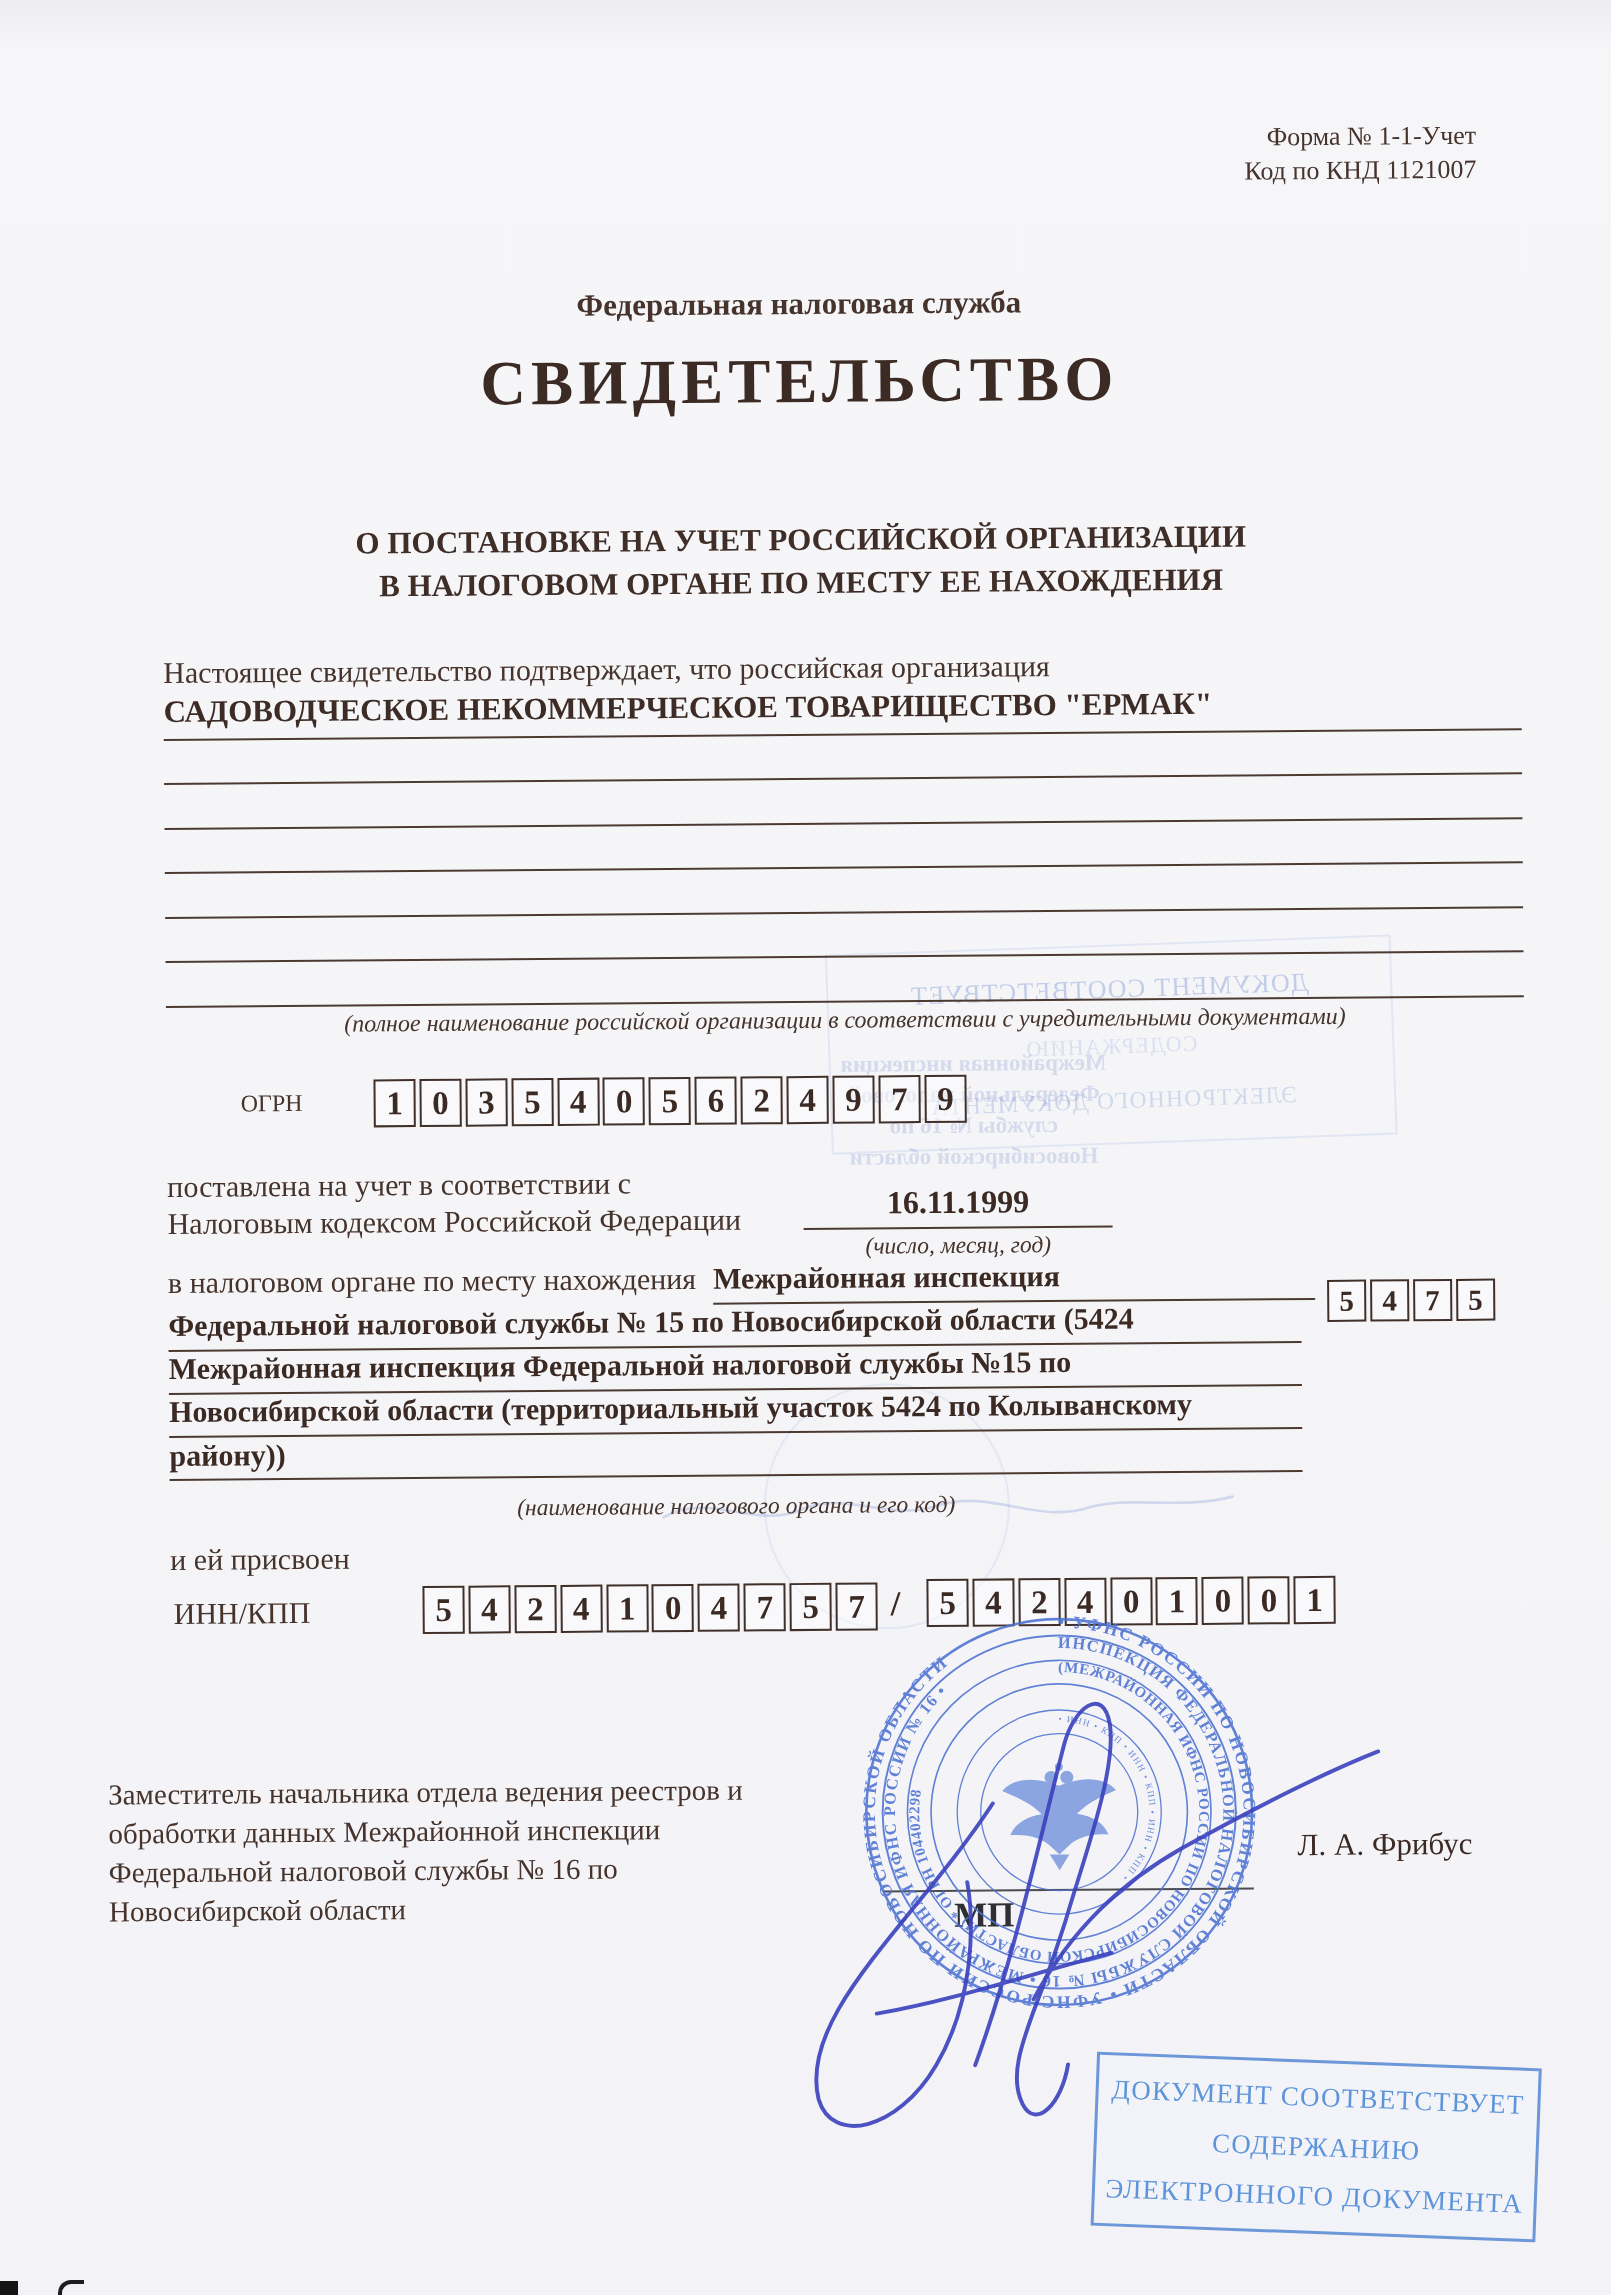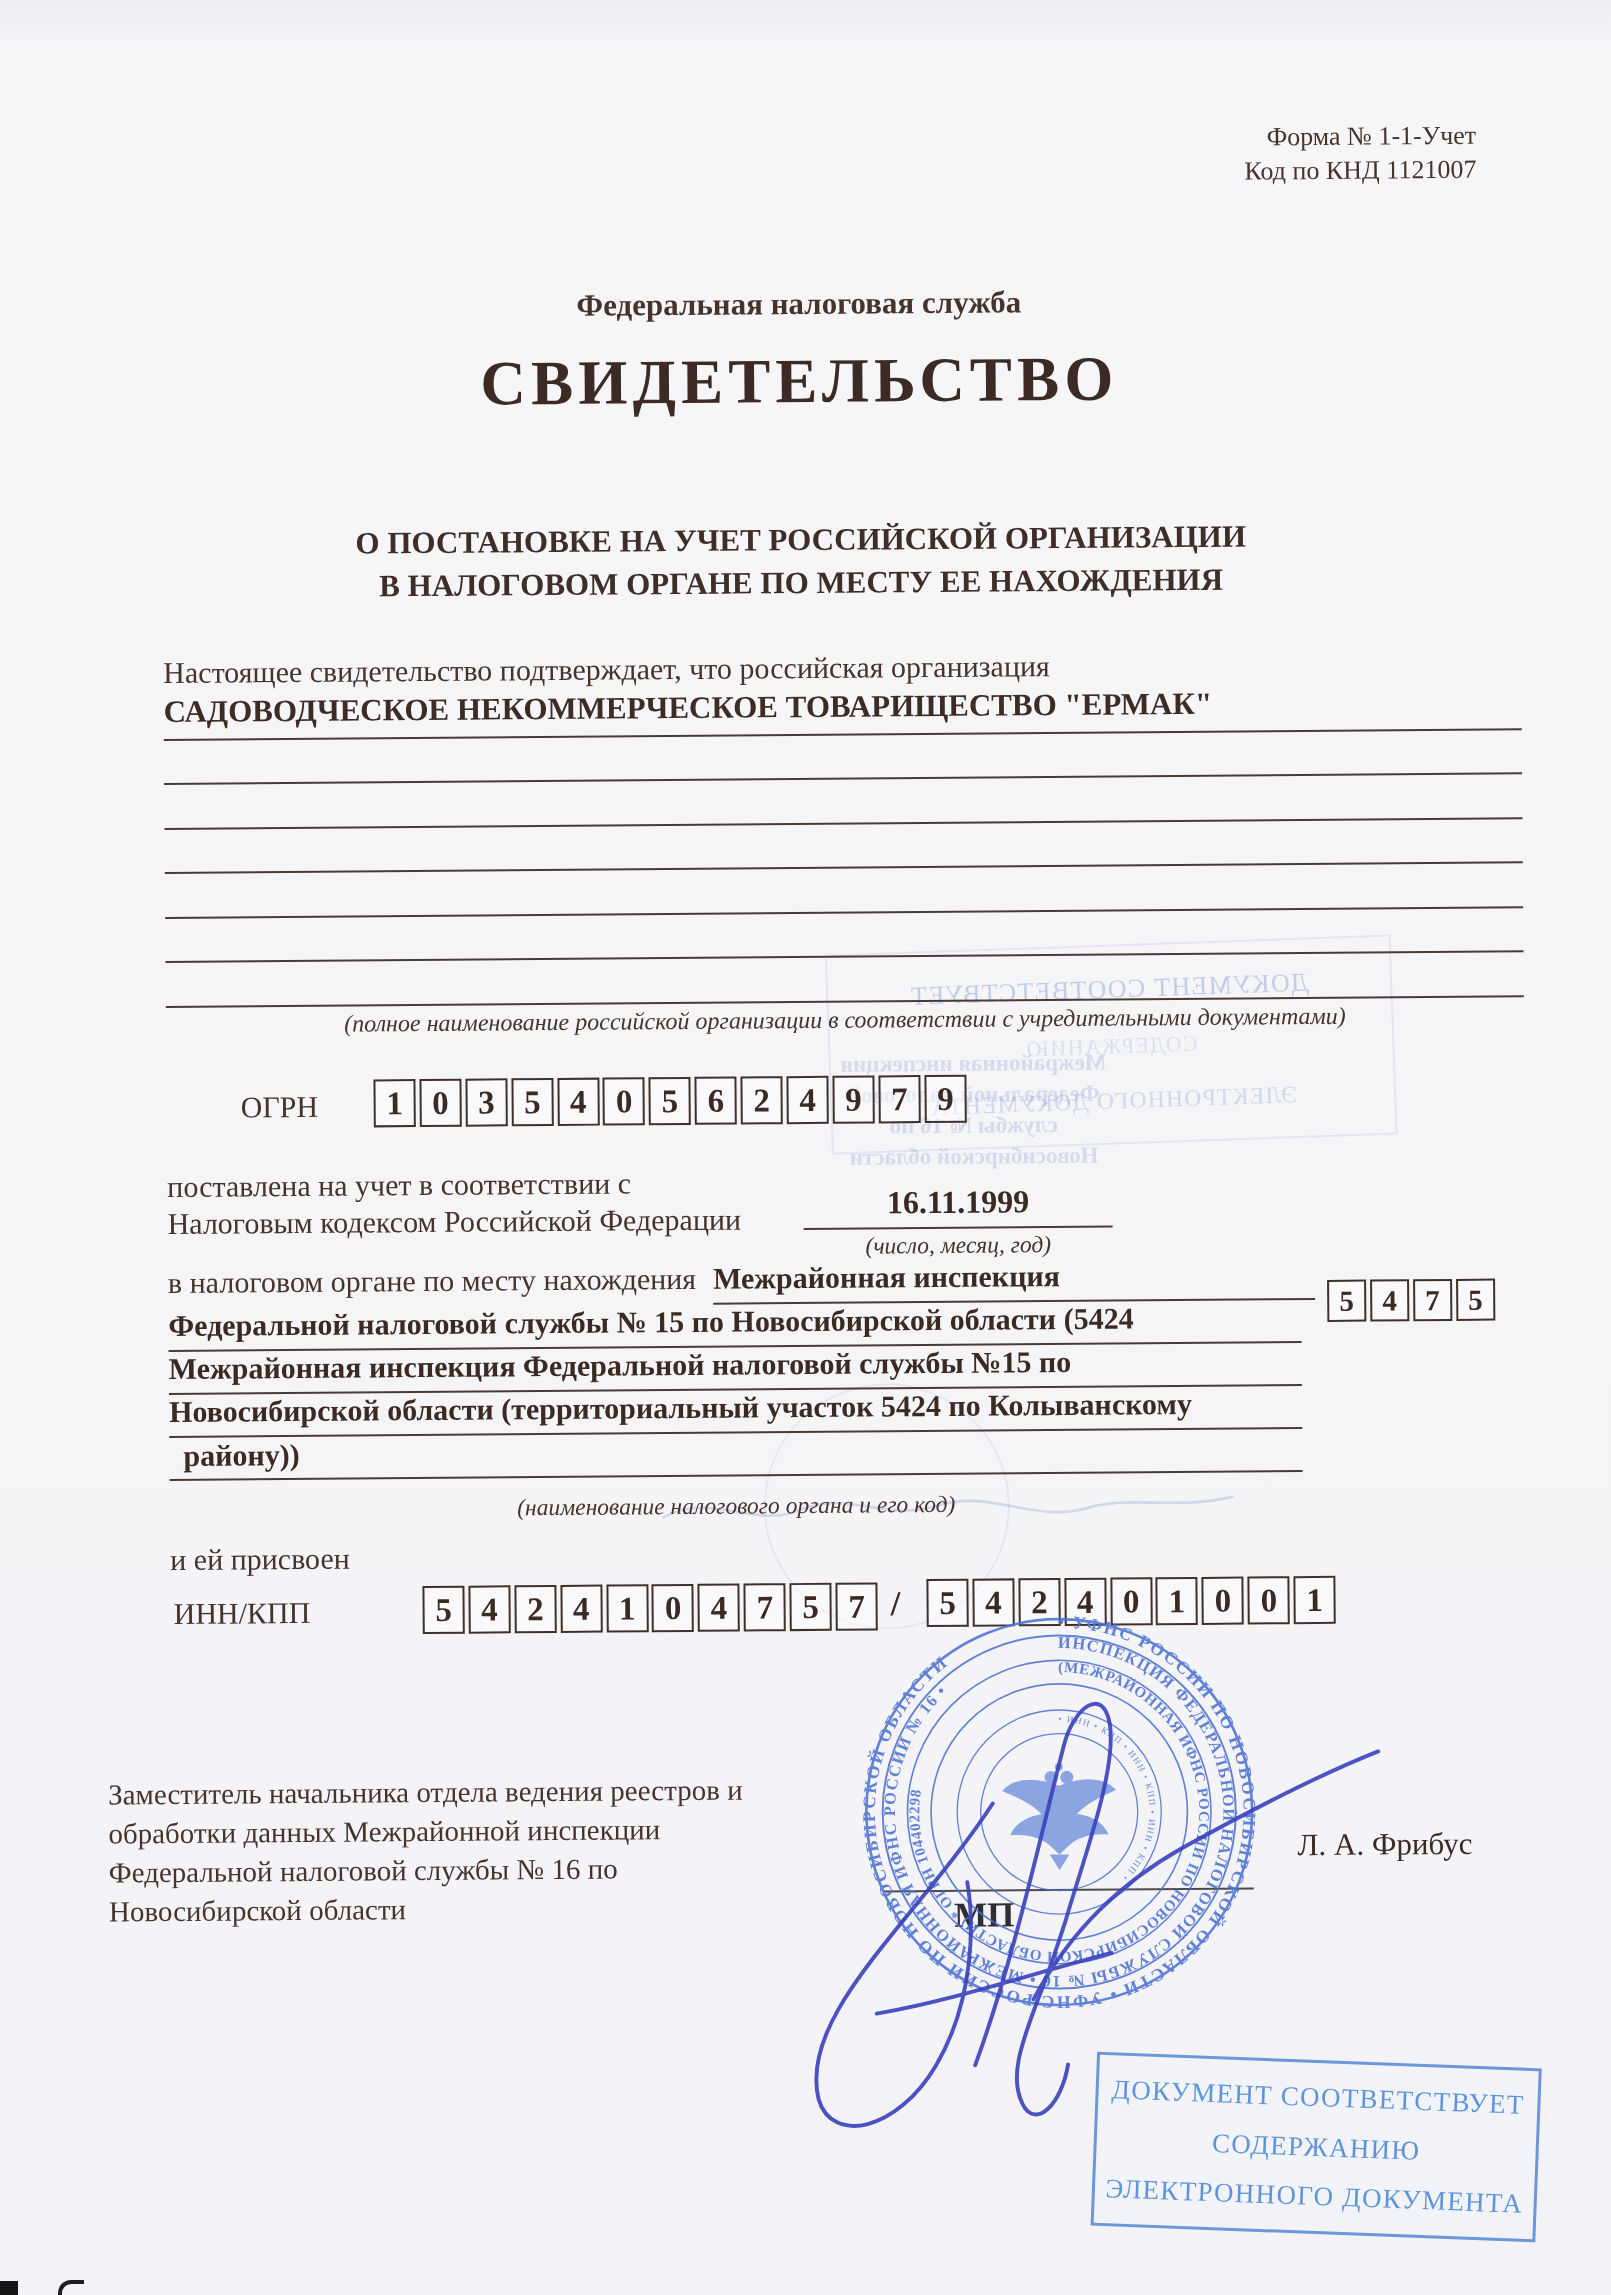--- a/index.html
+++ b/index.html
@@ -26,30 +26,30 @@
   }
   .cells.small .cell{width:39px;height:42px;font-size:29px;}
   
   #form-block{right:127px;top:124px;text-align:right;font-size:26px;line-height:34px;}
   #agency{top:286px;font-size:31px;}
   #doctitle{top:345px;font-size:63px;letter-spacing:5.2px;color:#3c2b24;}
   #subtitle{top:518px;font-size:31px;line-height:43px;color:#3f2e27;}
   #intro{left:167px;top:651px;font-size:30px;}
   #orgname{left:167px;top:689px;font-size:31px;color:#3d2c25;}
   #orgcaption{left:167px;width:1358px;top:1007px;text-align:center;font-size:24px;}
-  #ogrn-label{left:241px;top:1086px;font-size:30px;}
+  #ogrn-label{left:241px;top:1086px;font-size:24px;}
   #reg1{left:167px;top:1165px;font-size:30px;}
   #reg2{left:167px;top:1202px;font-size:30px;}
   #date-value{left:804px;top:1185px;width:307px;text-align:center;font-size:32px;color:#3b2a23;}
   #date-caption{left:803px;top:1233px;width:309px;text-align:center;font-size:23.5px;}
   #tax-row1{left:167px;top:1261px;font-size:30px;display:flex;gap:17px;white-space:nowrap;}
   #tax-line2{left:167px;top:1304px;font-size:30px;}
   #tax-line3{left:167px;top:1347px;font-size:30px;}
   #tax-line4{left:167px;top:1390px;font-size:30px;}
-  #tax-line5{left:181px;top:1434px;font-size:30px;}
+  #tax-line5{left:167px;top:1434px;font-size:30px;}
   .taxval{font-weight:bold;color:#3b2a23;}
   #tax-caption{left:167px;width:1133px;top:1492px;text-align:center;font-size:23.5px;}
   #assigned{left:167px;top:1538px;font-size:30px;}
   #innkpp-label{left:170px;top:1592px;font-size:30px;}
   #slash{left:887px;top:1585px;font-size:35px;font-weight:bold;color:#3a2a23;}
   #sig-block{left:103px;top:1770px;width:772px;font-size:29px;line-height:39px;}
   #sig-name{left:1292px;top:1831px;font-size:31px;color:#3b2a23;}
   #sig-line{left:878px;top:1891px;width:370px;border-top:2px solid #4c4c50;}
   #mp{left:948px;top:1897px;font-size:35px;font-weight:bold;color:#2f2f33;}
   

